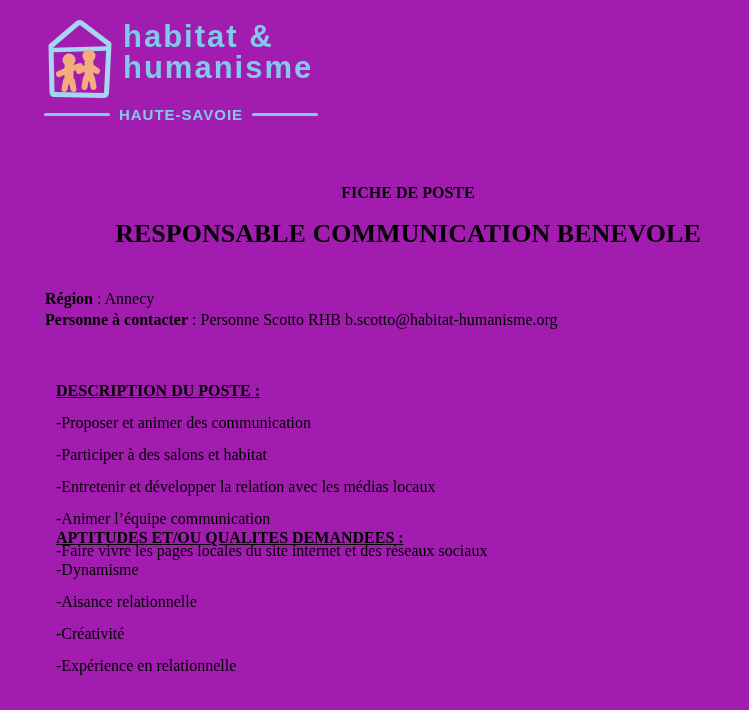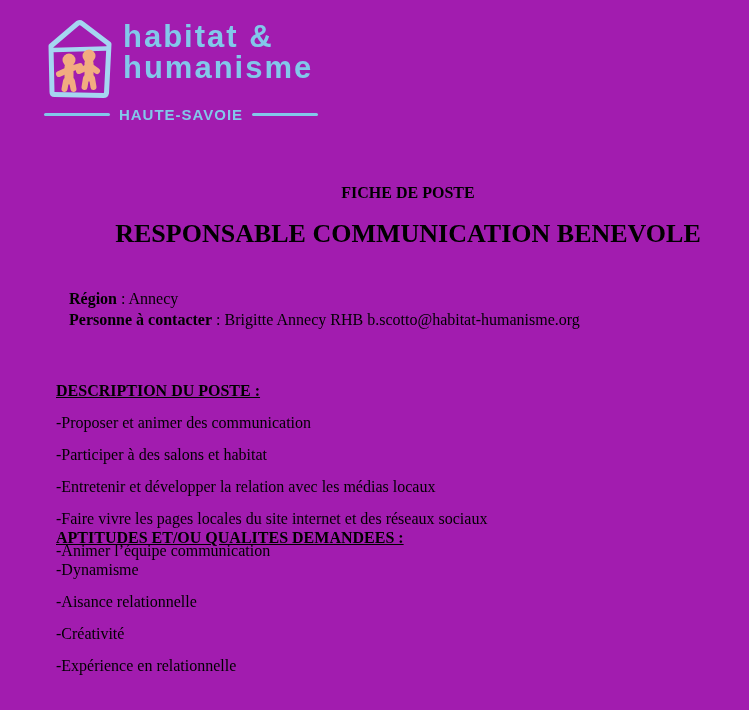--- a/index.html
+++ b/index.html
@@ -75,21 +75,21 @@
   .doc-title {
     position: absolute;
     top: 219px;
     width: 100%;
     margin: 0;
     text-align: center;
     font-weight: bold;
     font-size: 26px;
     line-height: 30px;
   }
-  .info { position: absolute; top: 288px; left: 0; margin-left: 24px; }
+  .info { position: absolute; top: 288px; left: 0; }
   .info p { margin: 0; }
   .info .label { font-weight: bold; }
 
   .section { position: absolute; left: 0; }
   .sec-1 { top: 369px; }
   .sec-2 { top: 516px; }
   .sec-3 { top: 644px; }
   .section p { margin: 11px; }
   .heading {
     font-weight: bold;
@@ -140,30 +140,30 @@
   </header>
 
   <main class="content">
 
     <div class="kicker">FICHE DE POSTE</div>
 
     <h1 class="doc-title">RESPONSABLE COMMUNICATION BENEVOLE</h1>
 
     <div class="info">
       <p><span class="label">Région</span><span> : </span><span>Annecy</span></p>
-      <p><span class="label">Personne à contacter</span><span> : </span><span>Brigitte Annecy RHB b.scotto@habitat-humanisme.org</span></p>
+      <p><span class="label">Personne à contacter</span><span> : </span><span>Personne Scotto RHB b.scotto@habitat-humanisme.org</span></p>
     </div>
 
     <section class="section sec-1">
       <p class="heading">DESCRIPTION DU POSTE :</p>
       <p class="line">-Proposer et animer des communication</p>
       <p class="line">-Participer à des salons et habitat</p>
       <p class="line">-Entretenir et développer la relation avec les médias locaux</p>
+      <p class="line">-Animer l’équipe communication</p>
       <p class="line">-Faire vivre les pages locales du site internet et des réseaux sociaux</p>
-      <p class="line">-Animer l’équipe communication</p>
     </section>
 
     <section class="section sec-2">
       <p class="heading">APTITUDES ET/OU QUALITES DEMANDEES :</p>
       <p class="line">-Dynamisme</p>
       <p class="line">-Aisance relationnelle</p>
       <p class="line">-Créativité</p>
       <p class="line">-Expérience en relationnelle</p>
     </section>
 

